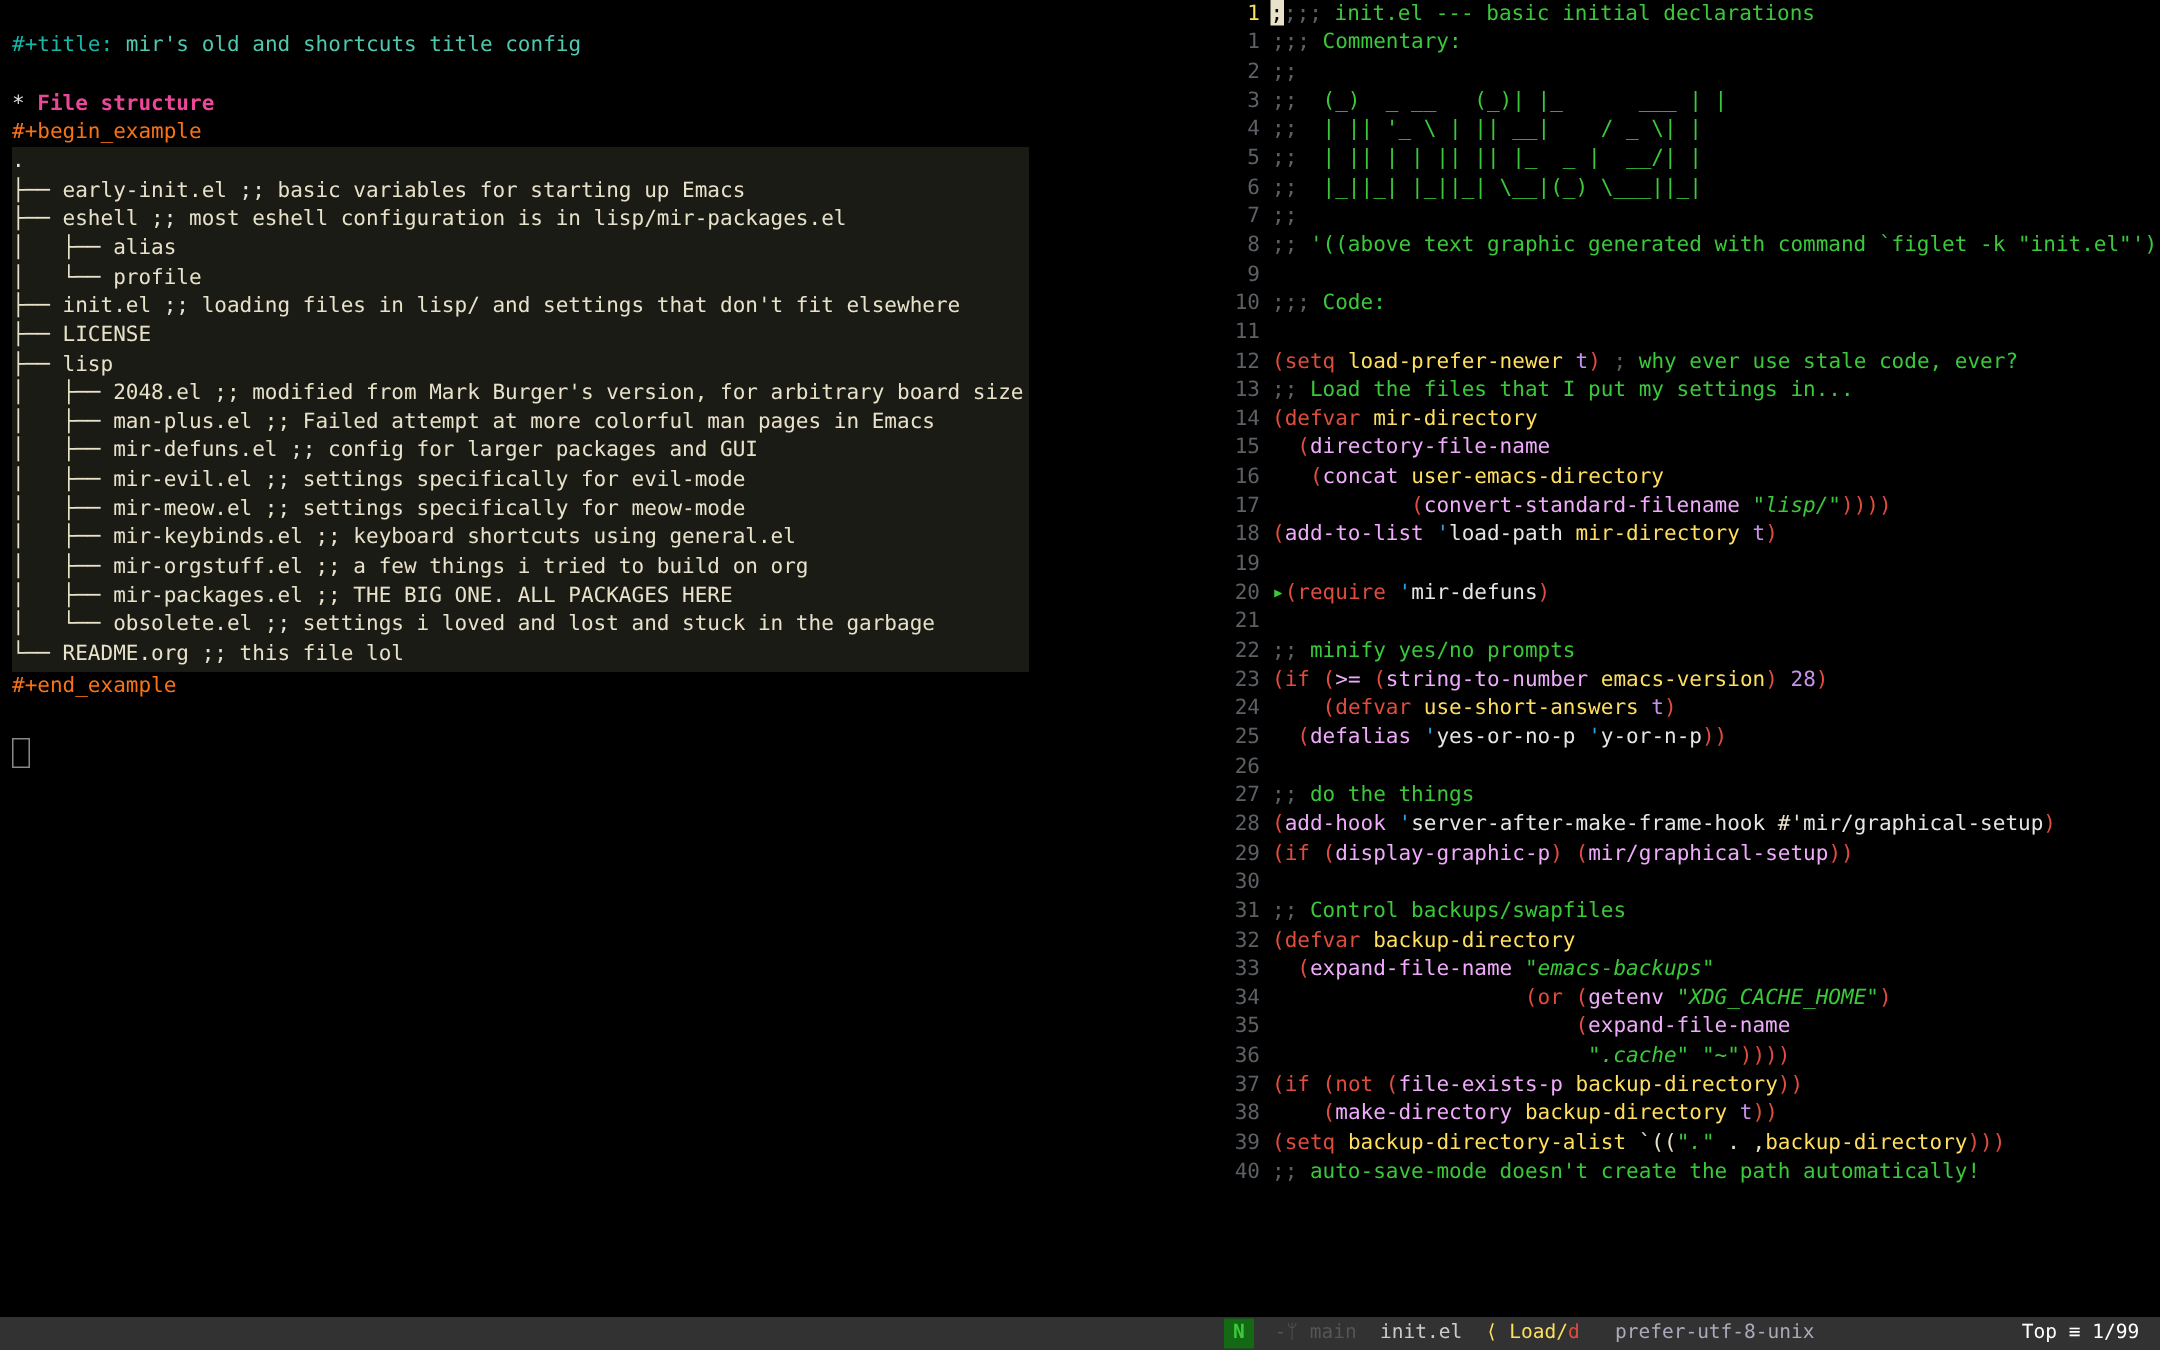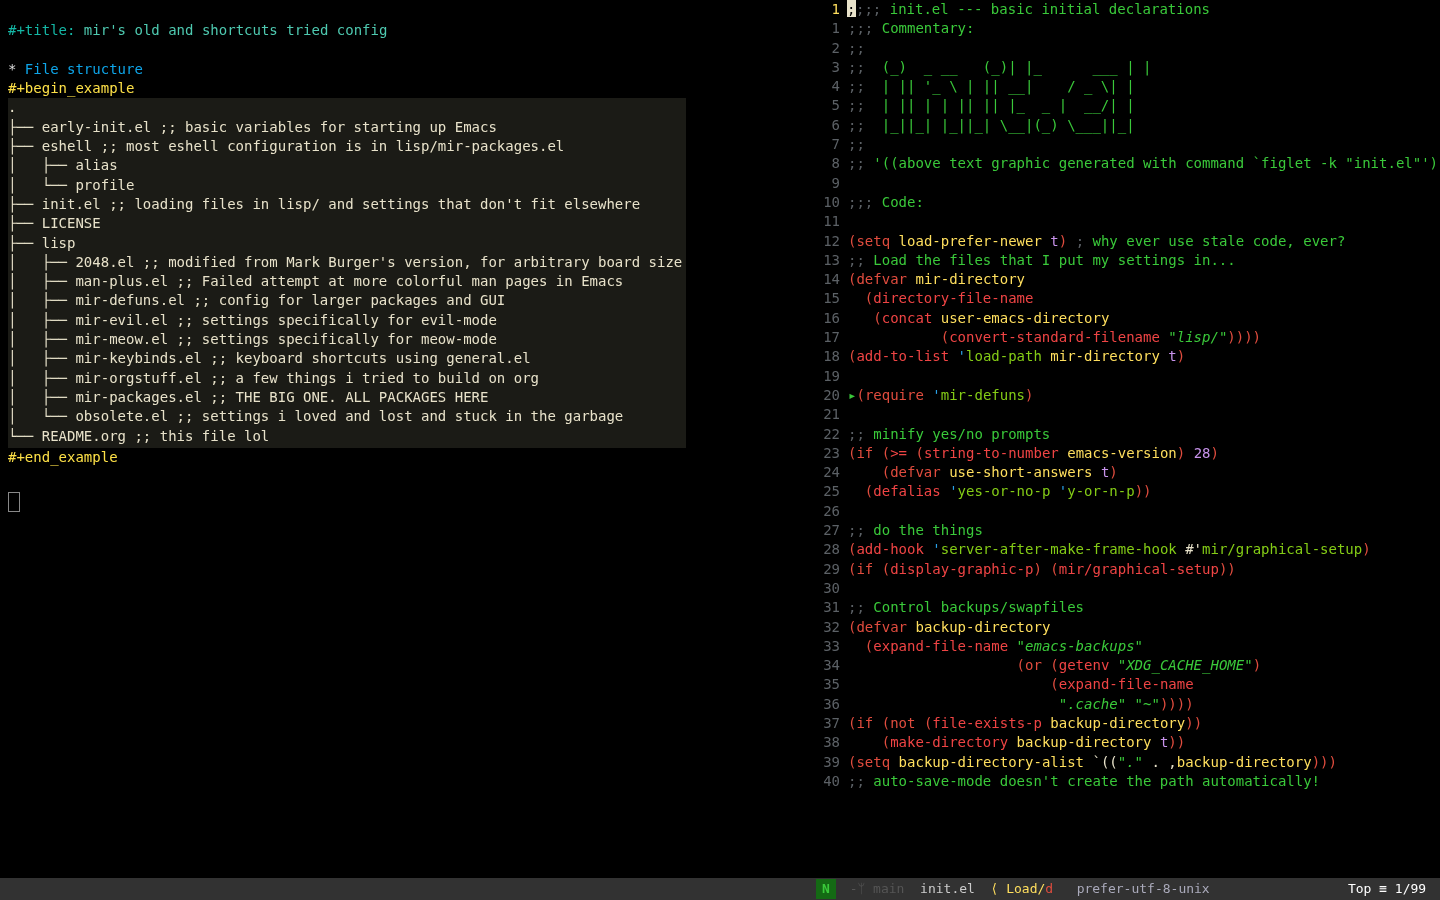--- a/index.html
+++ b/index.html
@@ -5,39 +5,39 @@
   html,body{margin:0;padding:0;background:#000;color:#e8e2ca;font-family:ui-monospace,Menlo,Consolas,monospace;font-size:14px;line-height:19.3px;overflow:hidden;width:1440px;height:900px}
   .split{display:flex;width:100%;height:calc(100% - 22px)}
   .left{width:810px;overflow:hidden;box-sizing:border-box;padding:0}
   .right{flex:1;overflow:hidden;box-sizing:border-box}
   .pad{padding:2px 8px 0 8px;white-space:pre}
 
   .title-key{color:#14b8a6}
   .title-word{color:#4ec9b0;text-decoration-style:wavy;text-decoration-color:#a0604a}
 
   .org-h1-star{color:#ddd}
-  .org-h1{color:#0ea5e9;font-weight:normal}
-  .org-meta{color:#fde047}
+  .org-h1{color:#ec4899;font-weight:bold}
+  .org-meta{color:#f97316}
   .example{background:#1b1b16;display:inline-block;padding:0 4px 2px 0}
   .cursor-box{display:inline-block;width:10px;height:18px;border:1px solid #888;margin-top:6px}
 
   
   .code{white-space:pre}
   .ln{display:inline-block;width:30px;text-align:right;color:#5c6166;margin-right:8px}
   .cur-ln{color:#ffdf5e}
   .cur-cursor{display:inline-block;background:#e8e2ca;color:#000;width:9px;height:17px;vertical-align:top;margin:0 0 0 -1px}
   .gutter-arrow{color:#3ac93a}
 
   .paren{color:#e04c3e}
   .kw{color:#e04c3e}
-  .fn{color:#ef4444}
+  .fn{color:#f0abfc}
   .var{color:#ffdf5e}
   .str{color:#3ac93a;font-style:italic}
   .num{color:#c792ea}
-  .sym{color:#84cc16}
+  .sym{color:#e5e5e5}
   .quote{color:#2aa1e8}
   .semi{color:#5c6166}
   .true{color:#c792ea}
   .header-cmt{color:#3ac93a;}
   .underline-req{text-decoration-style:wavy;text-decoration-color:#7a3a2e}
 
   
   .modelines{display:flex;height:22px;width:100%}
   .ml-left{width:810px;background:#323232}
   .ml-right{flex:1;background:#323232;display:flex;align-items:center;font-size:13px;color:#aab;padding:0 6px;box-sizing:border-box;white-space:pre}
@@ -47,21 +47,21 @@
   .ml-elisp{color:#ffdf5e}
   .ml-d{color:#e04c3e}
   .ml-pos{color:#ffffff;margin-left:auto}
 </style>
 </head>
 <body>
 
 <div class="split">
   <div class="left">
     <div class="pad">
-<span class="title-key">#+title: </span><span id="title-words"><span class="title-word">mir's</span> <span class="title-word">old</span> <span class="title-word">and</span> <span class="title-word">shortcuts</span> <span class="title-word">tried</span> <span class="title-word">config</span></span>
+<span class="title-key">#+title: </span><span id="title-words"><span class="title-word">mir's</span> <span class="title-word">old</span> <span class="title-word">and</span> <span class="title-word">shortcuts</span> <span class="title-word">title</span> <span class="title-word">config</span></span>
 
 <span><span class="org-h1-star">* </span><span class="org-h1">File structure</span></span>
 <span class="org-meta">#+begin_example</span>
 <span class="example" id="tree">.
 ├── early-init.el ;; basic variables for starting up Emacs
 ├── eshell ;; most eshell configuration is in lisp/mir-packages.el
 │   ├── alias
 │   └── profile
 ├── init.el ;; loading files in lisp/ and settings that don't fit elsewhere
 ├── LICENSE

